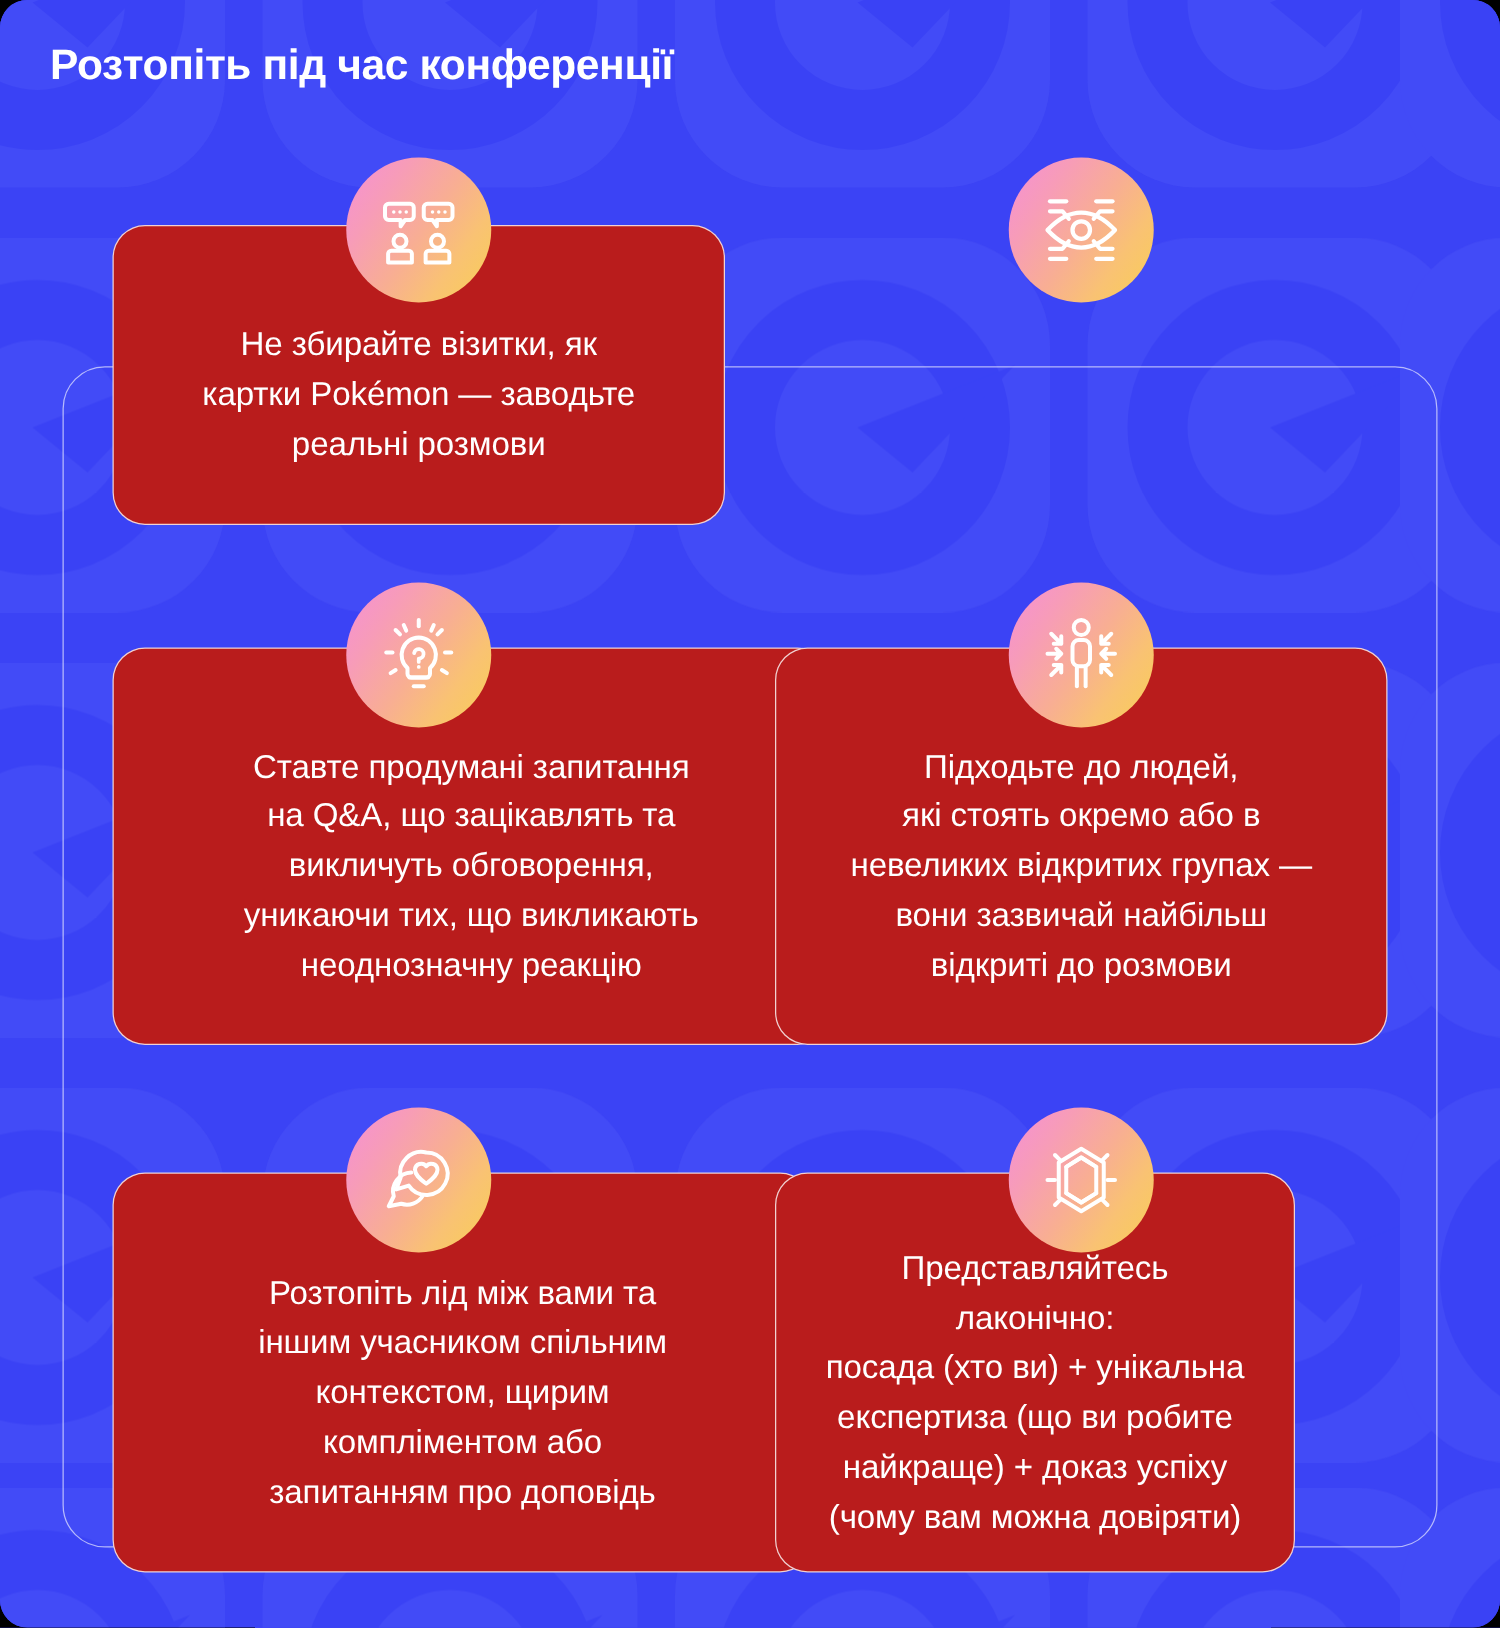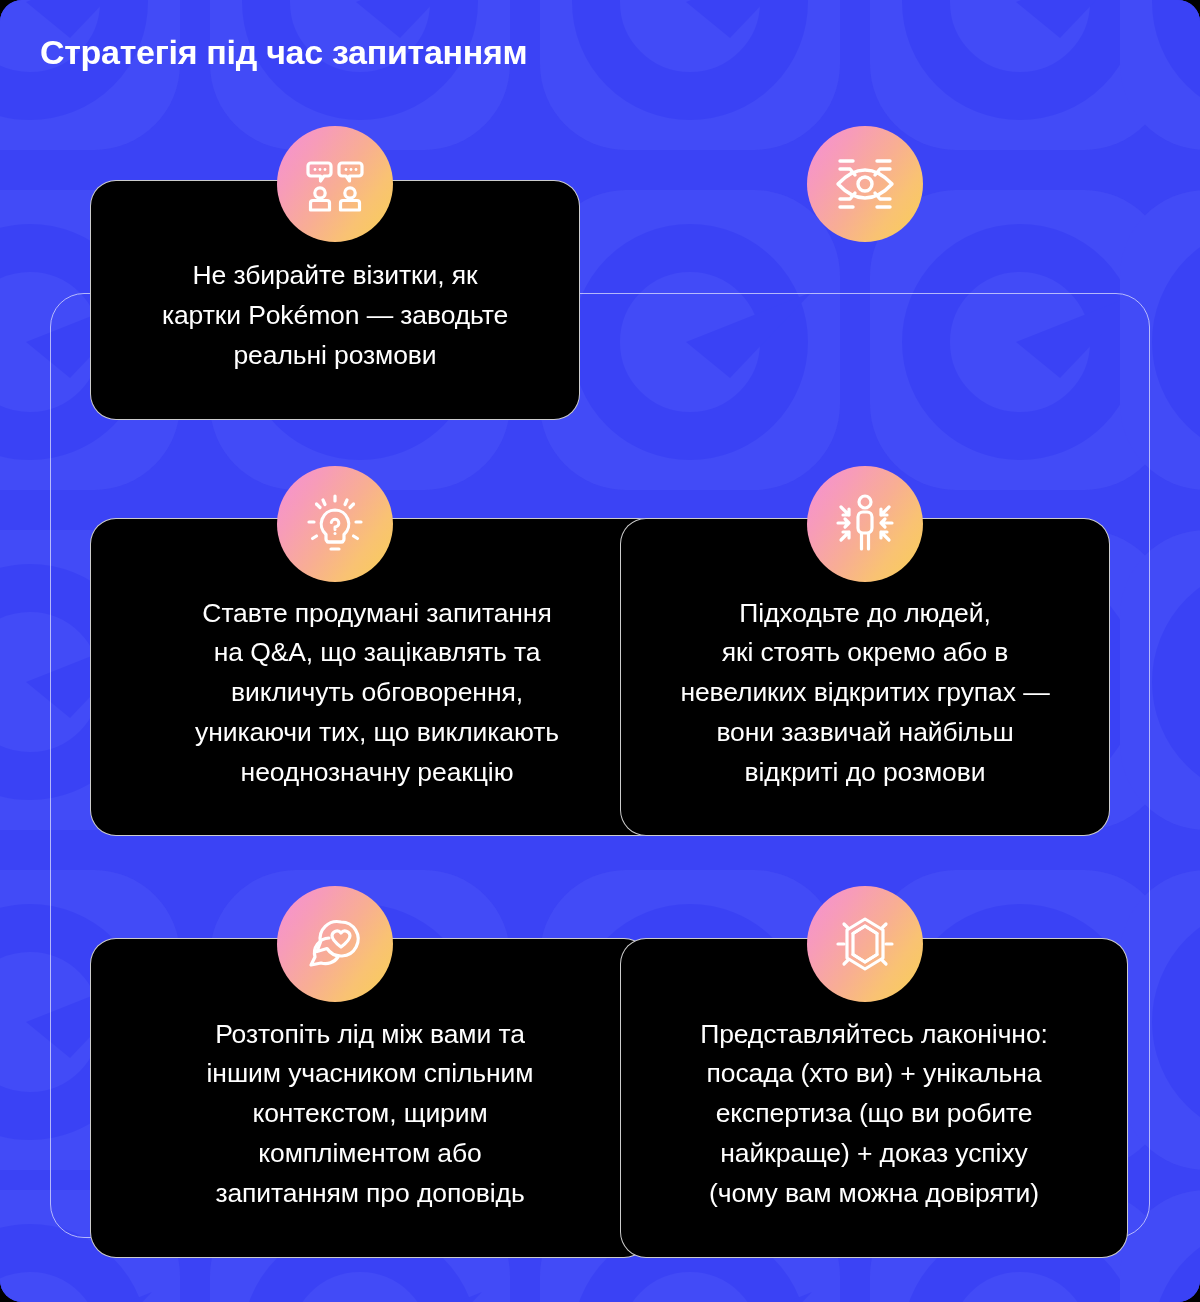--- a/index.html
+++ b/index.html
@@ -61,21 +61,21 @@
     top: 0;
     width: 1200px;
     height: 1302px;
     z-index: 3;
   }
 
   .card {
     position: absolute;
     border: 1.4px solid rgba(255,255,255,0.80);
     border-radius: 26px;
-    background: #000000;
+    background: #b91c1c;
     display: flex;
     align-items: center;
     justify-content: center;
     padding: 62px 34px 30px 34px;
   }
 
   .card-text {
     color: #ffffff;
     font-size: 26.5px;
     line-height: 1.50;
@@ -105,21 +105,21 @@
   .b2 { left: 807px; top: 126px; }
 
   
   .c3 { left: 90px;  top: 518px; width: 574px; height: 318px; }
   .c4 { left: 620px; top: 518px; width: 490px; height: 318px; }
   .b3 { left: 277px; top: 466px; }
   .b4 { left: 807px; top: 466px; }
 
   
   .c5 { left: 90px;  top: 938px; width: 560px; height: 320px; }
-  .c6 { left: 620px; top: 938px; width: 508px; height: 320px; }
+  .c6 { left: 620px; top: 938px; width: 416px; height: 320px; }
   .b5 { left: 277px; top: 886px; }
   .b6 { left: 807px; top: 886px; }
 
   .c3 .card-text, .c4 .card-text, .c5 .card-text, .c6 .card-text {
     font-size: 26.5px;
   }
 </style>
 </head>
 <body>
 
@@ -174,21 +174,21 @@
       <use href="#gtile" x="-120" y="1190"></use>
       <use href="#gtile" x="210" y="1190"></use>
       <use href="#gtile" x="540" y="1190"></use>
       <use href="#gtile" x="870" y="1190"></use>
       <use href="#gtile" x="1120" y="1190"></use>
     </g>
   </svg>
 
   <div class="frame-outline"></div>
 
-  <div class="title">Стратегія під час запитанням</div>
+  <div class="title">Розтопіть під час конференції</div>
 
   <div class="grid">
 
     <div class="card c1">
       <div class="card-text">Не збирайте візитки, як
 картки Pokémon — заводьте
 реальні розмови</div>
     </div>
     <div class="icon-bubble b1">
       <svg width="64" height="64" viewBox="0 0 64 64" fill="none" stroke="#ffffff" stroke-width="3.2" stroke-linecap="round" stroke-linejoin="round">

